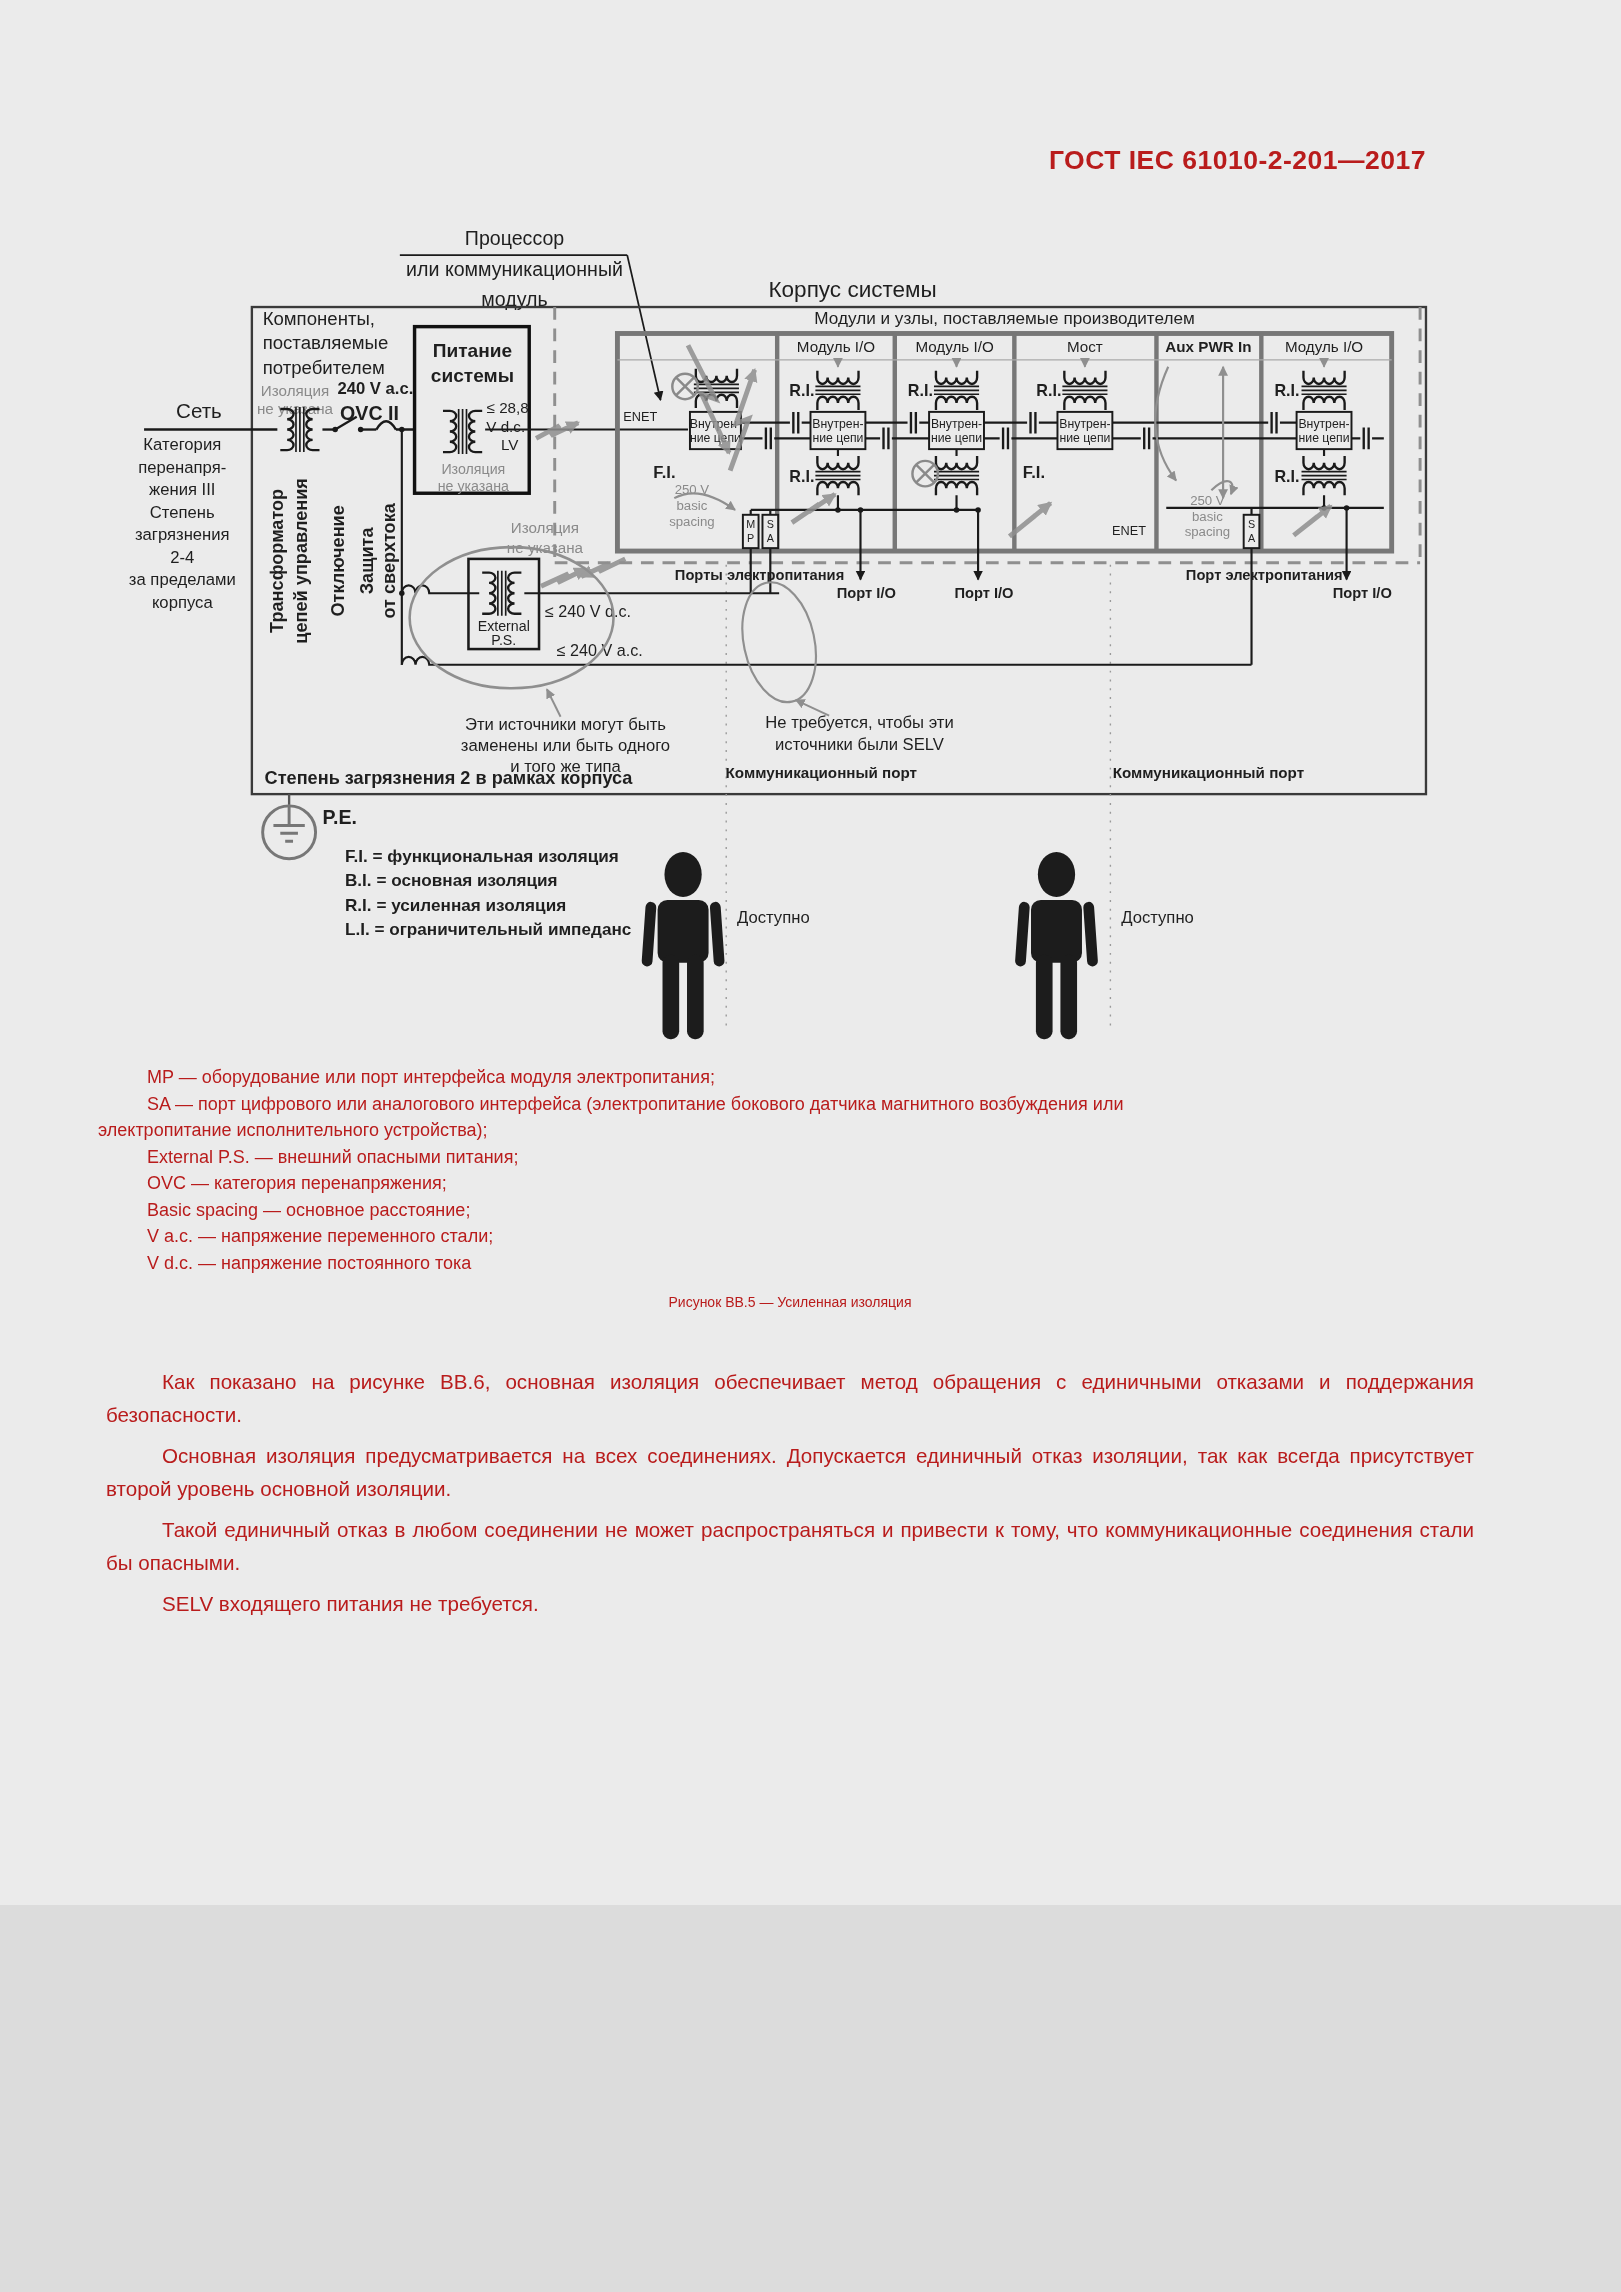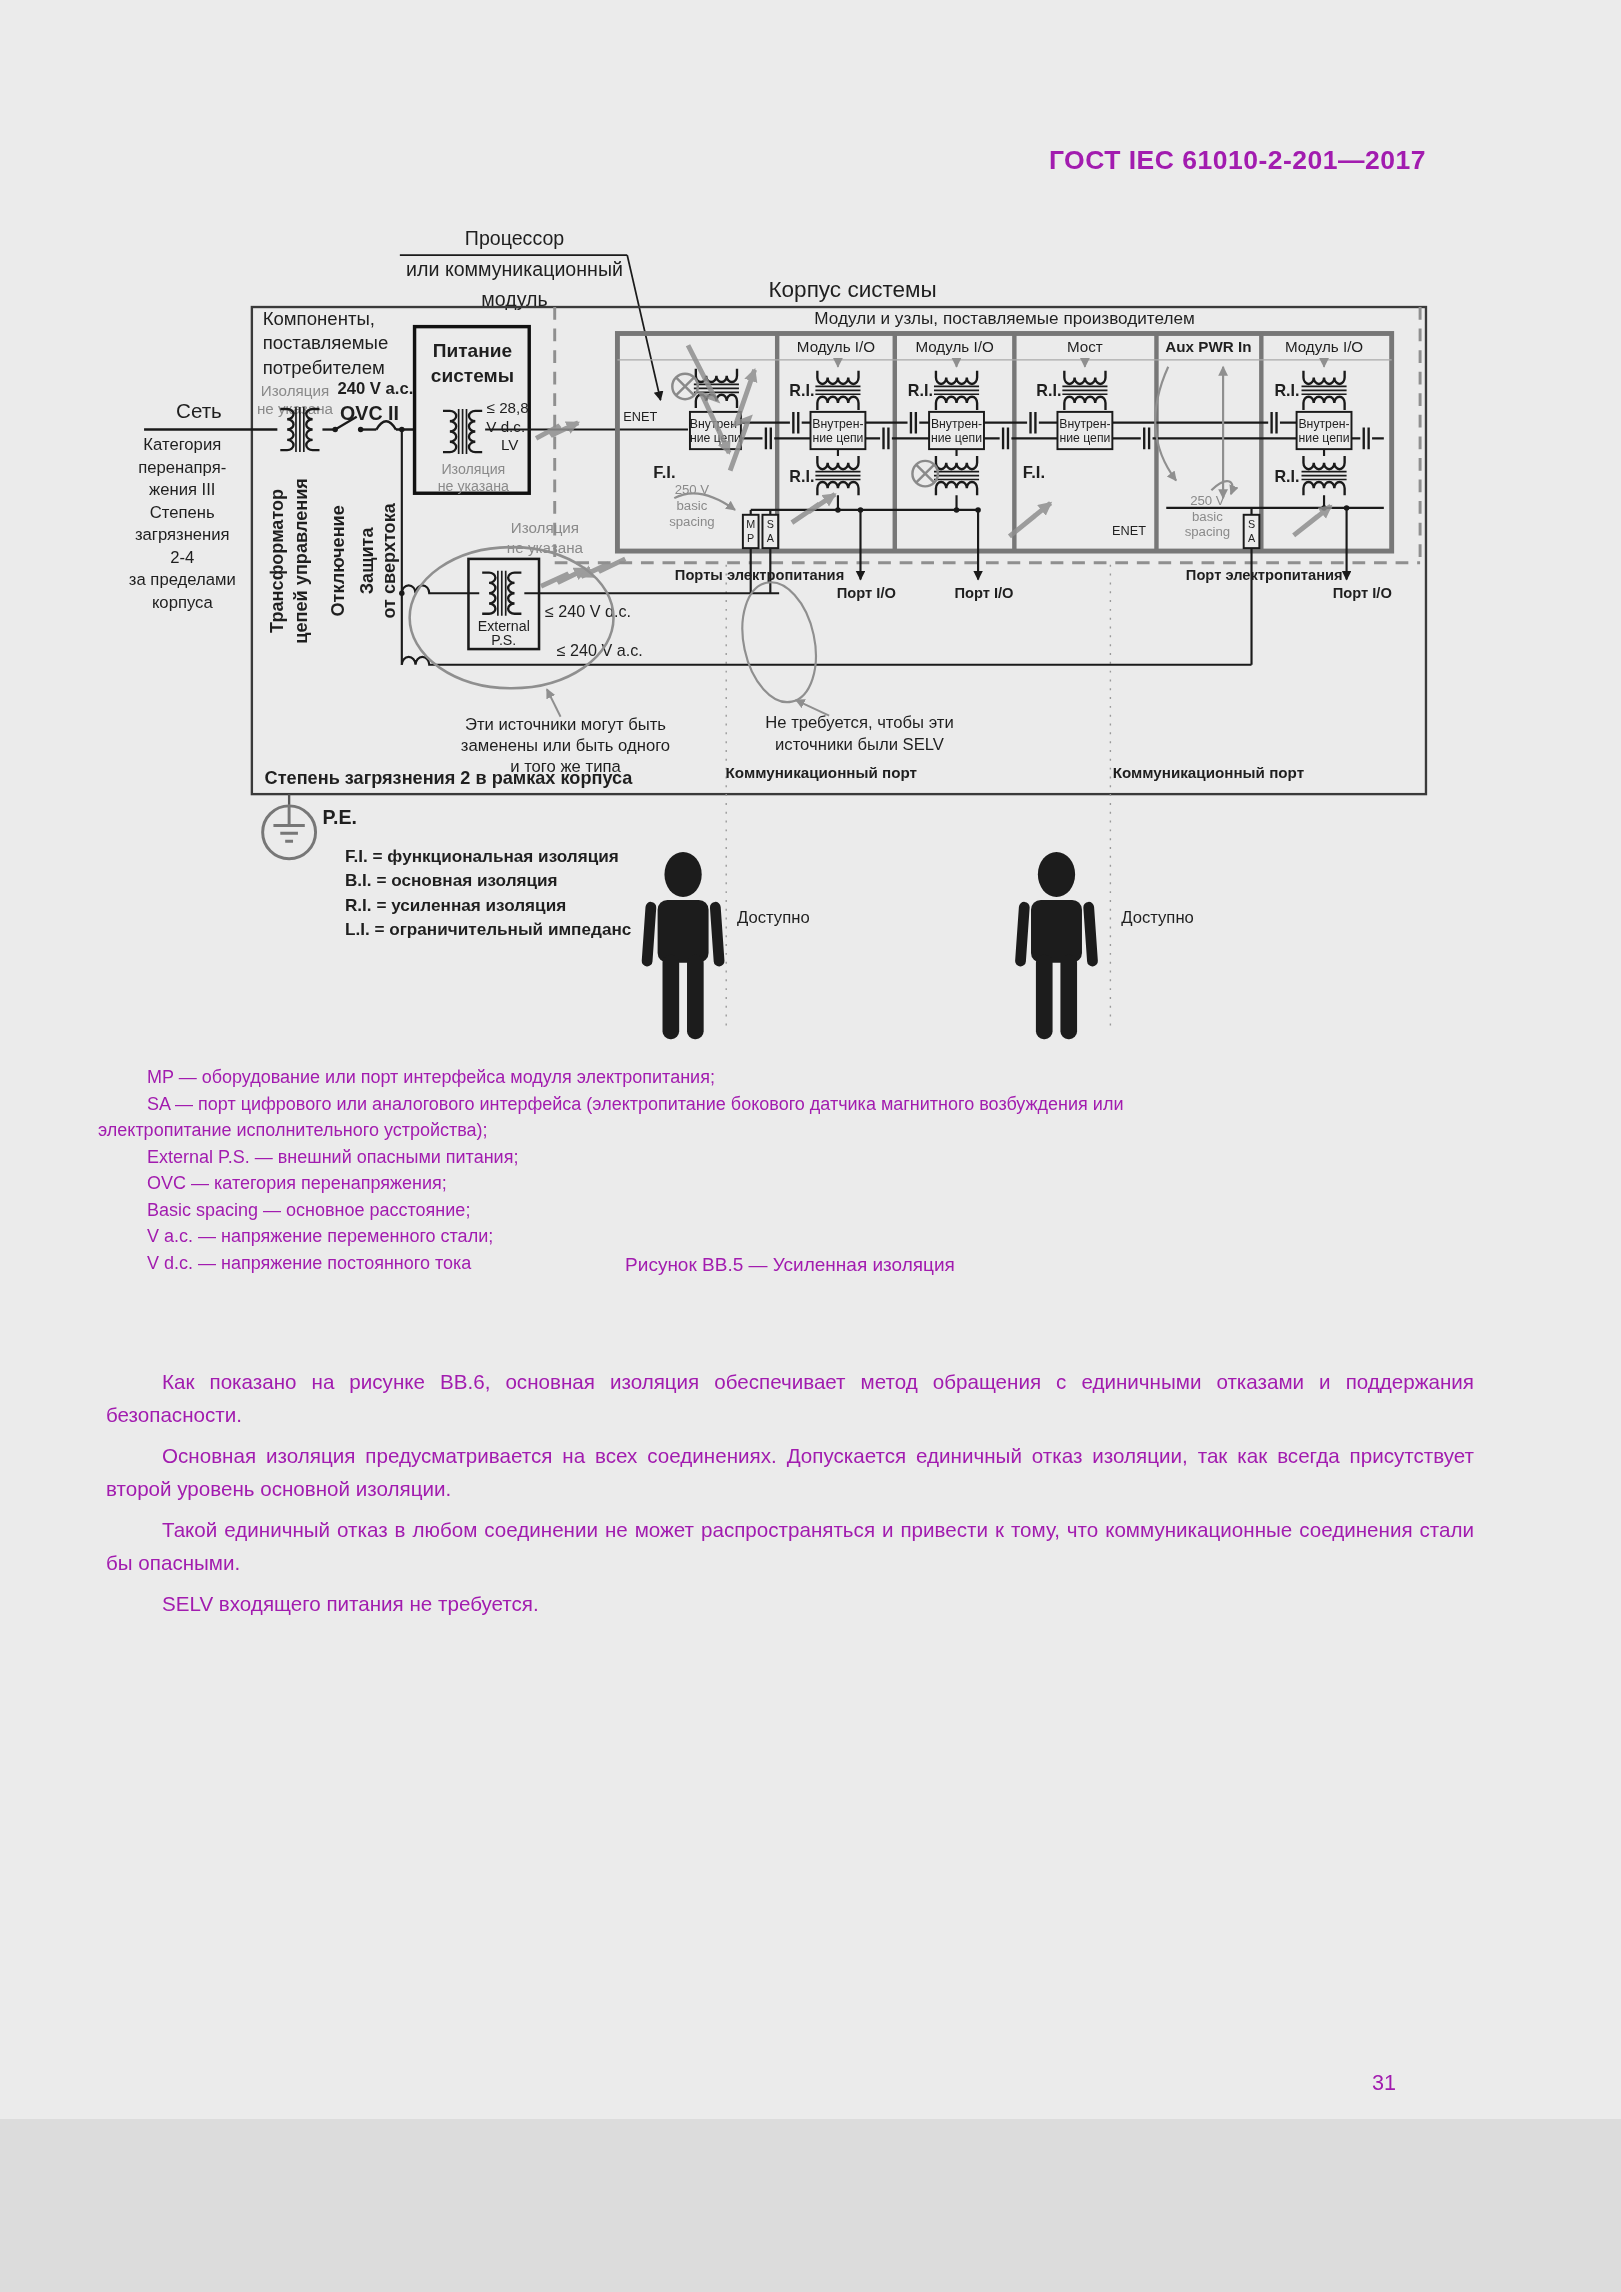--- a/index.html
+++ b/index.html
@@ -1,38 +1,38 @@
 <!DOCTYPE html>
 <html><head>
 <meta charset="utf-8">
 <style>
   html,body{margin:0;padding:0;background:#dcdcdc;}
-  .page{position:relative;width:1621px;height:2119px;background:#ebebeb;margin:0 auto;
-        font-family:"Liberation Sans",sans-serif;color:#a21caf;overflow:hidden;}
+  .page{position:relative;width:1621px;height:1905px;background:#ebebeb;margin:0 auto;
+        font-family:"Liberation Sans",sans-serif;color:#b91c1c;overflow:hidden;}
   .hdr{position:absolute;top:145px;left:0;width:1426px;text-align:right;
        font-size:26.5px;font-weight:bold;letter-spacing:0.5px;}
   .figsvg{position:absolute;top:0;left:0;}
   svg text{font-family:"Liberation Sans",sans-serif;fill:#1f1f1f;}
   .mid{text-anchor:middle}.end{text-anchor:end}
   .b{font-weight:bold}
   .gy{fill:#8a8a8a}
   .s11{font-size:11px}.s12{font-size:12.5px}.s13{font-size:13px}.s135{font-size:13.5px}
   .s14{font-size:14.5px}.s15{font-size:15px}.s155{font-size:15.5px}.s16{font-size:16.5px}
   .s17{font-size:17px}.s175{font-size:17.5px}.s18{font-size:18.5px}.s19{font-size:19px}
   .s195{font-size:19.5px}.s20{font-size:20px}.s21{font-size:21px}.s23{font-size:23px}
   .k{stroke:#1a1a1a;stroke-width:2.4;fill:none}
   .w{stroke:#1a1a1a;stroke-width:2.2;fill:none}
   .thin{stroke:#1a1a1a;stroke-width:1.8;fill:none}
   .gln{stroke:#8f8f8f;fill:none}
   .bolt{stroke:#8f8f8f;stroke-width:5;fill:none;opacity:.85}
   .dot{fill:#1a1a1a}
   .bx{fill:#ebebeb;stroke:#1a1a1a;stroke-width:2}
   .defs-block{position:absolute;left:98px;top:1064px;width:1392px;font-size:18px;line-height:26.5px;}
   .defs-block .ind{padding-left:49px;}
-  .cap{position:absolute;left:98px;top:1254px;width:1384px;text-align:center;font-size:19px;}
+  .cap{position:absolute;left:98px;top:1294px;width:1384px;text-align:center;font-size:14px;}
   .bodytxt{position:absolute;left:98px;top:1357px;width:1384px;font-size:20.6px;line-height:33px;text-align:justify;}
   .bodytxt p{margin:8px;text-indent:56px;}
   .pgnum{position:absolute;left:1372px;top:2070px;width:54px;text-align:left;font-size:21.6px;}
 </style>
 </head>
 <body>
 
 <div class="page">
 
   <div class="hdr">ГОСТ IEC 61010-2-201—2017</div>

